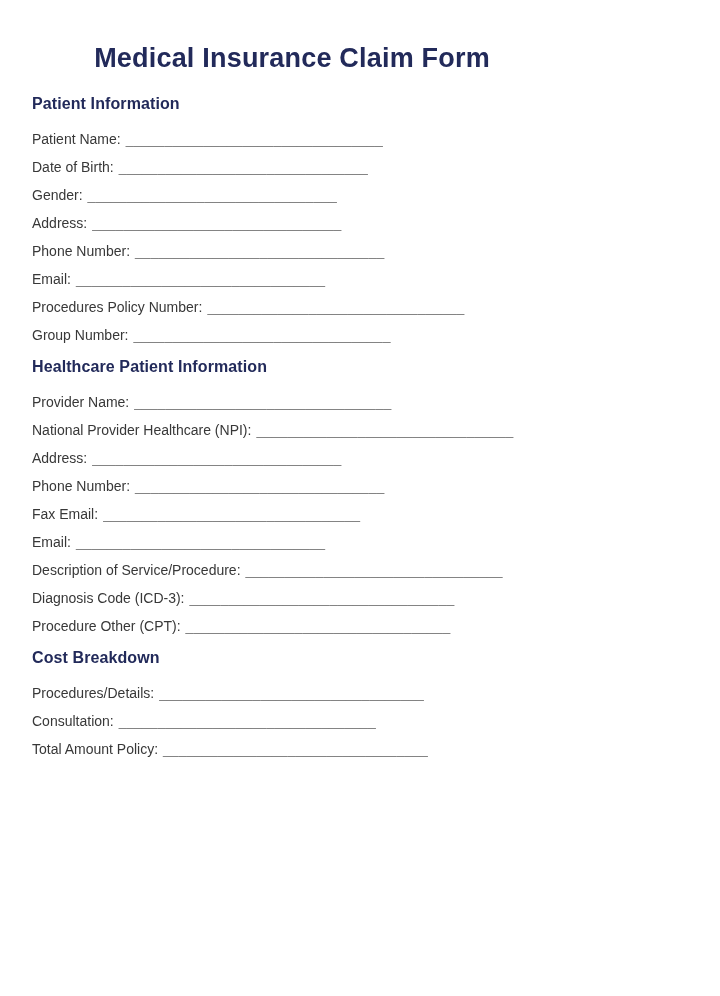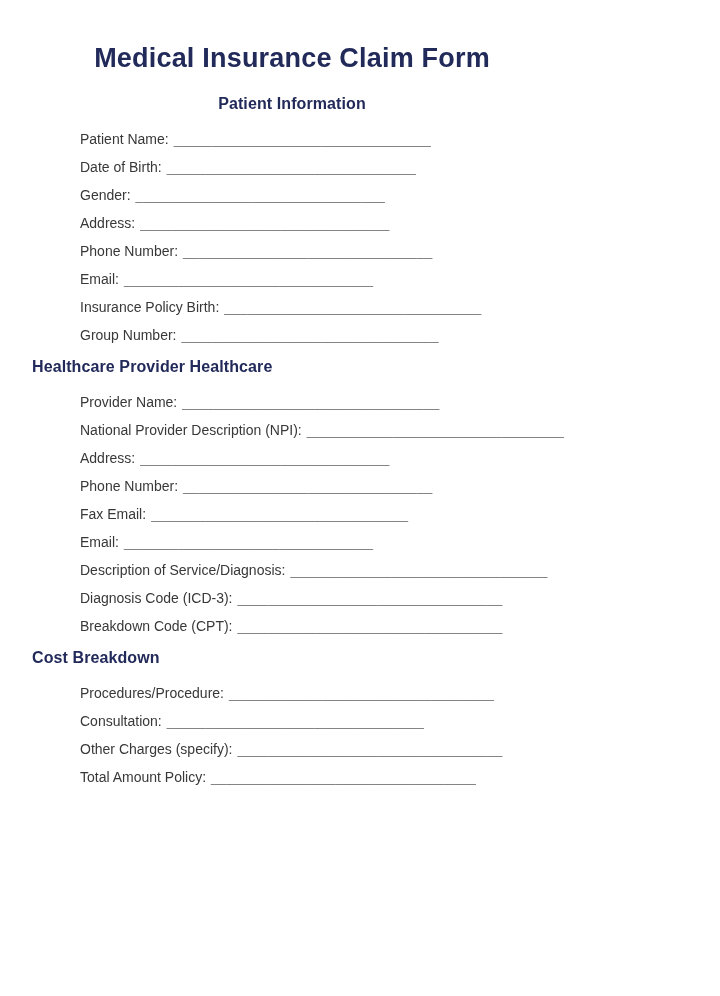--- a/index.html
+++ b/index.html
@@ -29,32 +29,30 @@
   h2.section-heading {
     margin: 13px 0 17px 0;
     font-size: 16px;
     line-height: 19px;
     font-weight: bold;
     color: var(--heading, #222a5a);
     letter-spacing: 0.1px;
   }
   section:first-of-type h2.section-heading {
     margin-top: 16px;
-    text-align: center;
   }
   .field {
     font-size: 14px;
     line-height: 18px;
     margin-bottom: 10px;
     color: var(--label, #383838);
     white-space: nowrap;
   }
   .field .label {
     color: var(--label, #383838);
-    margin-left: 48px;
   }
   .field .line {
     color: var(--line, #7d7d7d);
     margin-left: 5px;
     letter-spacing: 0;
   }
 </style>
 </head>
 <body>
 
@@ -76,70 +74,67 @@
     <div class="field">
       <span class="label">Address:</span><span class="line">________________________________</span>
     </div>
     <div class="field">
       <span class="label">Phone Number:</span><span class="line">________________________________</span>
     </div>
     <div class="field">
       <span class="label">Email:</span><span class="line">________________________________</span>
     </div>
     <div class="field">
-      <span class="label">Insurance Policy Birth:</span><span class="line">_________________________________</span>
+      <span class="label">Procedures Policy Number:</span><span class="line">_________________________________</span>
     </div>
     <div class="field">
       <span class="label">Group Number:</span><span class="line">_________________________________</span>
     </div>
   </section>
 
   <section>
-    <h2 class="section-heading">Healthcare Provider Healthcare</h2>
+    <h2 class="section-heading">Healthcare Patient Information</h2>
     <div class="field">
       <span class="label">Provider Name:</span><span class="line">_________________________________</span>
     </div>
     <div class="field">
-      <span class="label">National Provider Description (NPI):</span><span class="line">_________________________________</span>
+      <span class="label">National Provider Healthcare (NPI):</span><span class="line">_________________________________</span>
     </div>
     <div class="field">
       <span class="label">Address:</span><span class="line">________________________________</span>
     </div>
     <div class="field">
       <span class="label">Phone Number:</span><span class="line">________________________________</span>
     </div>
     <div class="field">
       <span class="label">Fax Email:</span><span class="line">_________________________________</span>
     </div>
     <div class="field">
       <span class="label">Email:</span><span class="line">________________________________</span>
     </div>
   </section>
 
   <section>
     <div class="field">
-      <span class="label">Description of Service/Diagnosis:</span><span class="line">_________________________________</span>
+      <span class="label">Description of Service/Procedure:</span><span class="line">_________________________________</span>
     </div>
     <div class="field">
       <span class="label">Diagnosis Code (ICD-3):</span><span class="line">__________________________________</span>
     </div>
     <div class="field">
-      <span class="label">Breakdown Code (CPT):</span><span class="line">__________________________________</span>
+      <span class="label">Procedure Other (CPT):</span><span class="line">__________________________________</span>
     </div>
   </section>
 
   <section>
     <h2 class="section-heading">Cost Breakdown</h2>
     <div class="field">
-      <span class="label">Procedures/Procedure:</span><span class="line">__________________________________</span>
+      <span class="label">Procedures/Details:</span><span class="line">__________________________________</span>
     </div>
     <div class="field">
       <span class="label">Consultation:</span><span class="line">_________________________________</span>
-    </div>
-    <div class="field">
-      <span class="label">Other Charges (specify):</span><span class="line">__________________________________</span>
     </div>
     <div class="field">
       <span class="label">Total Amount Policy:</span><span class="line">__________________________________</span>
     </div>
   </section>
 
 </div>
 
 </body></html>

